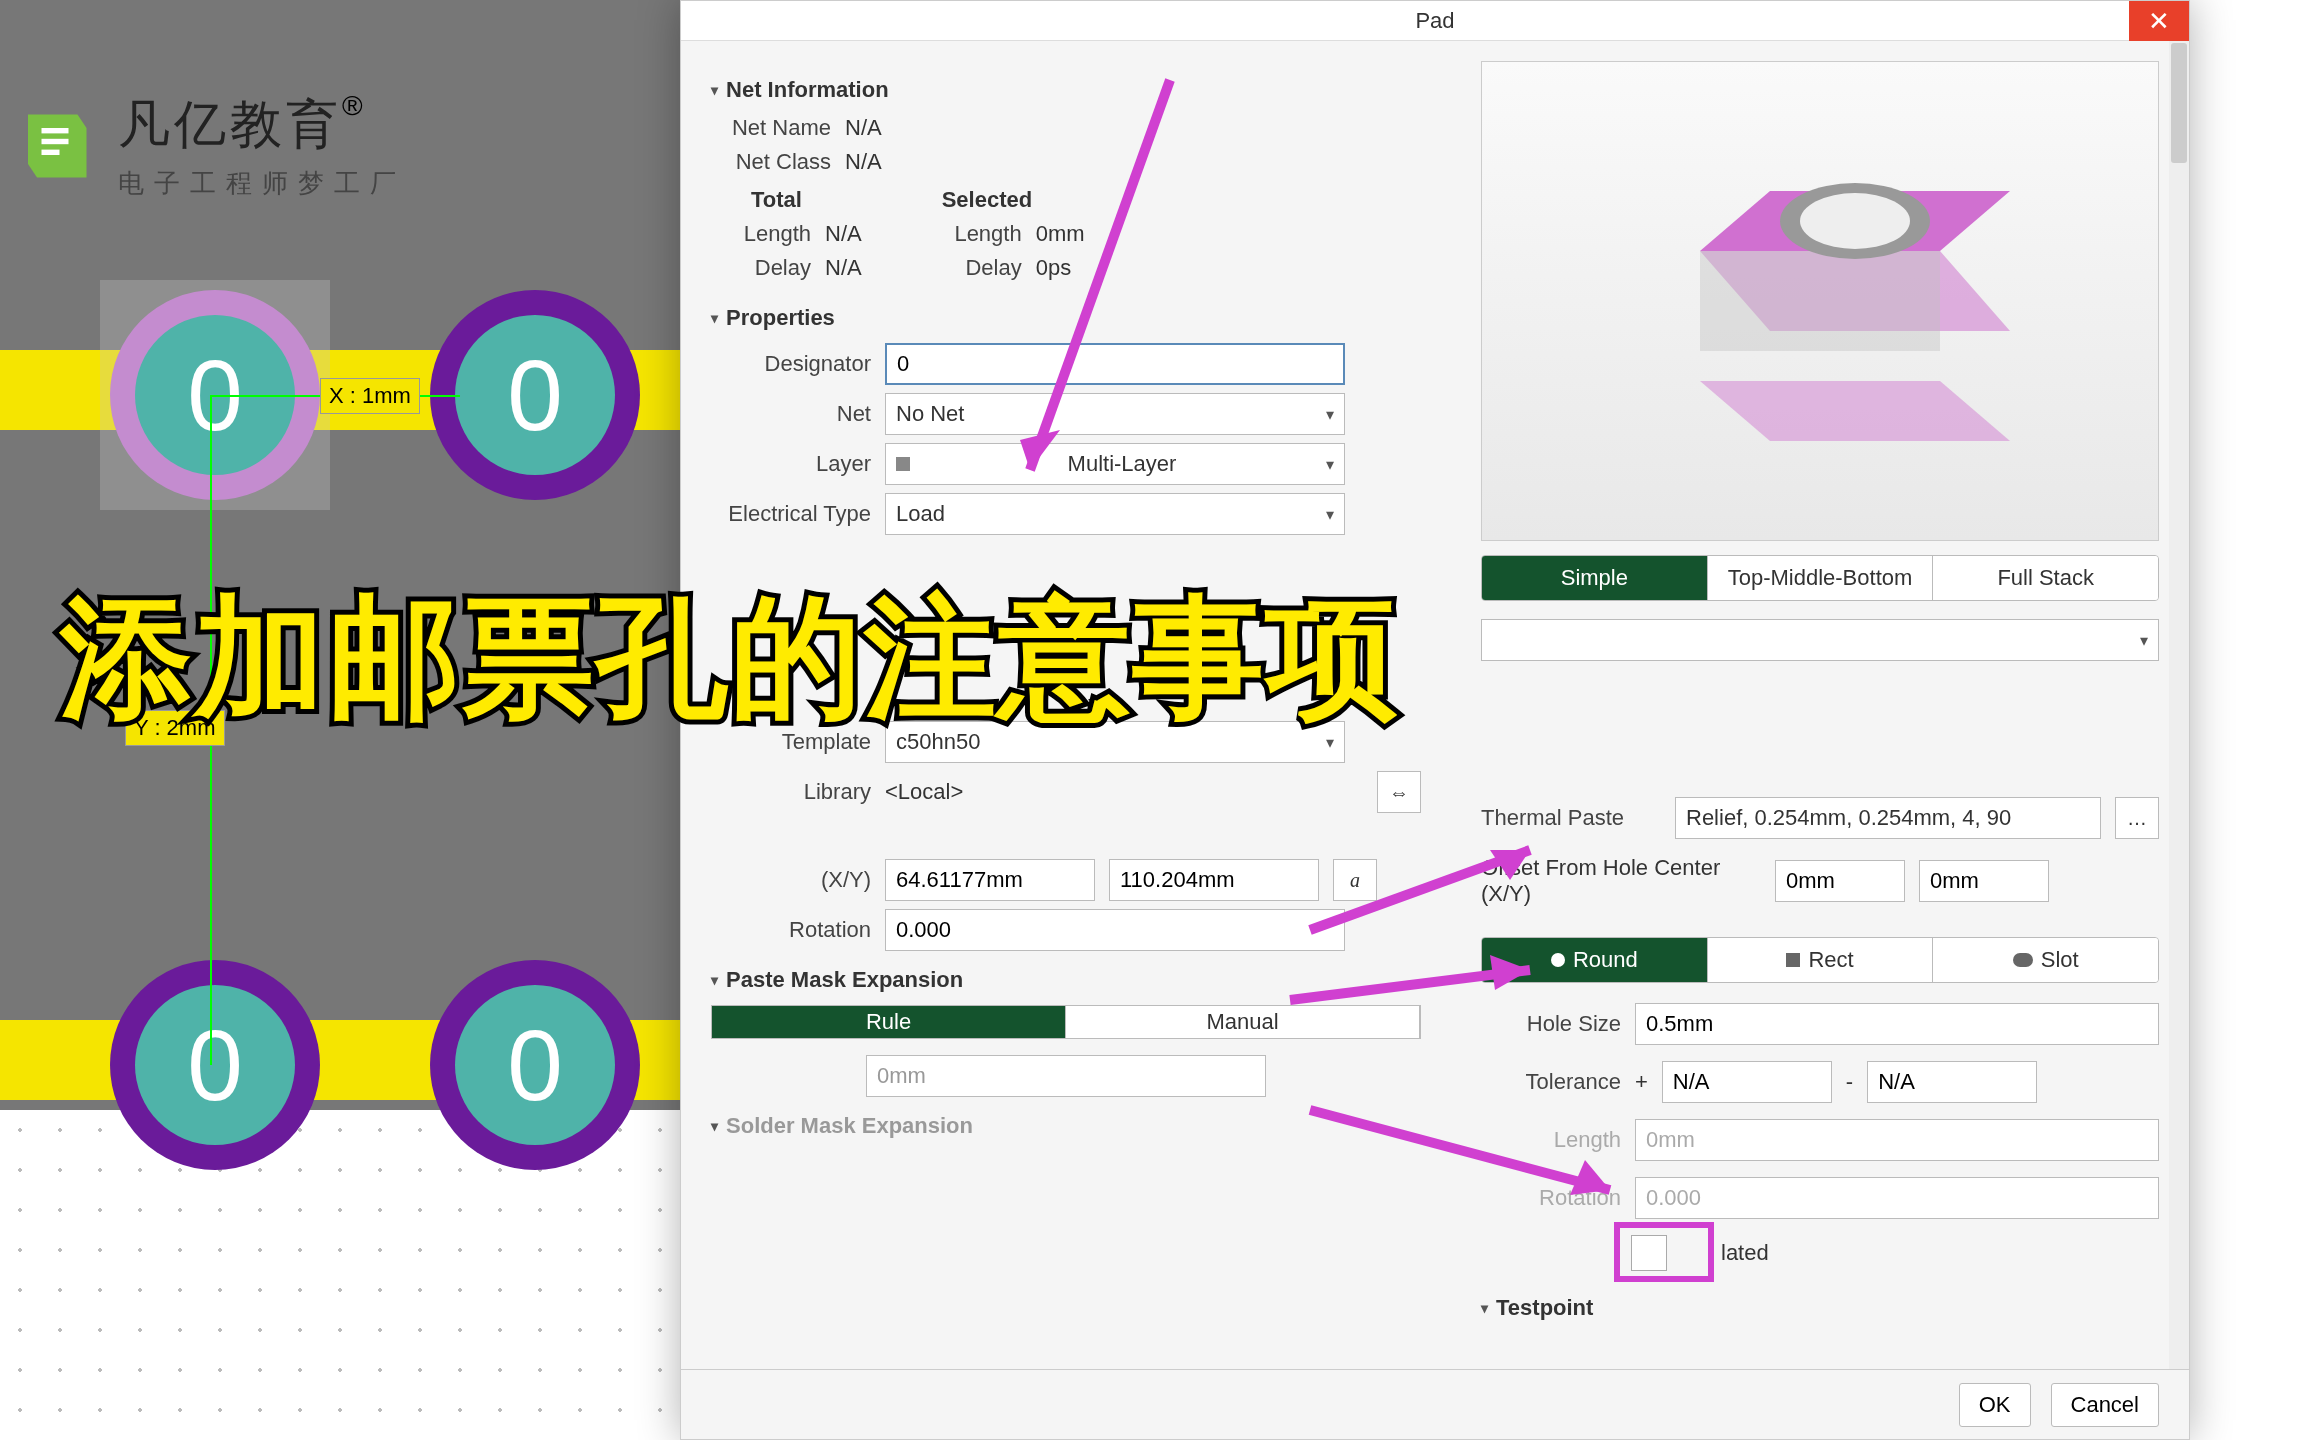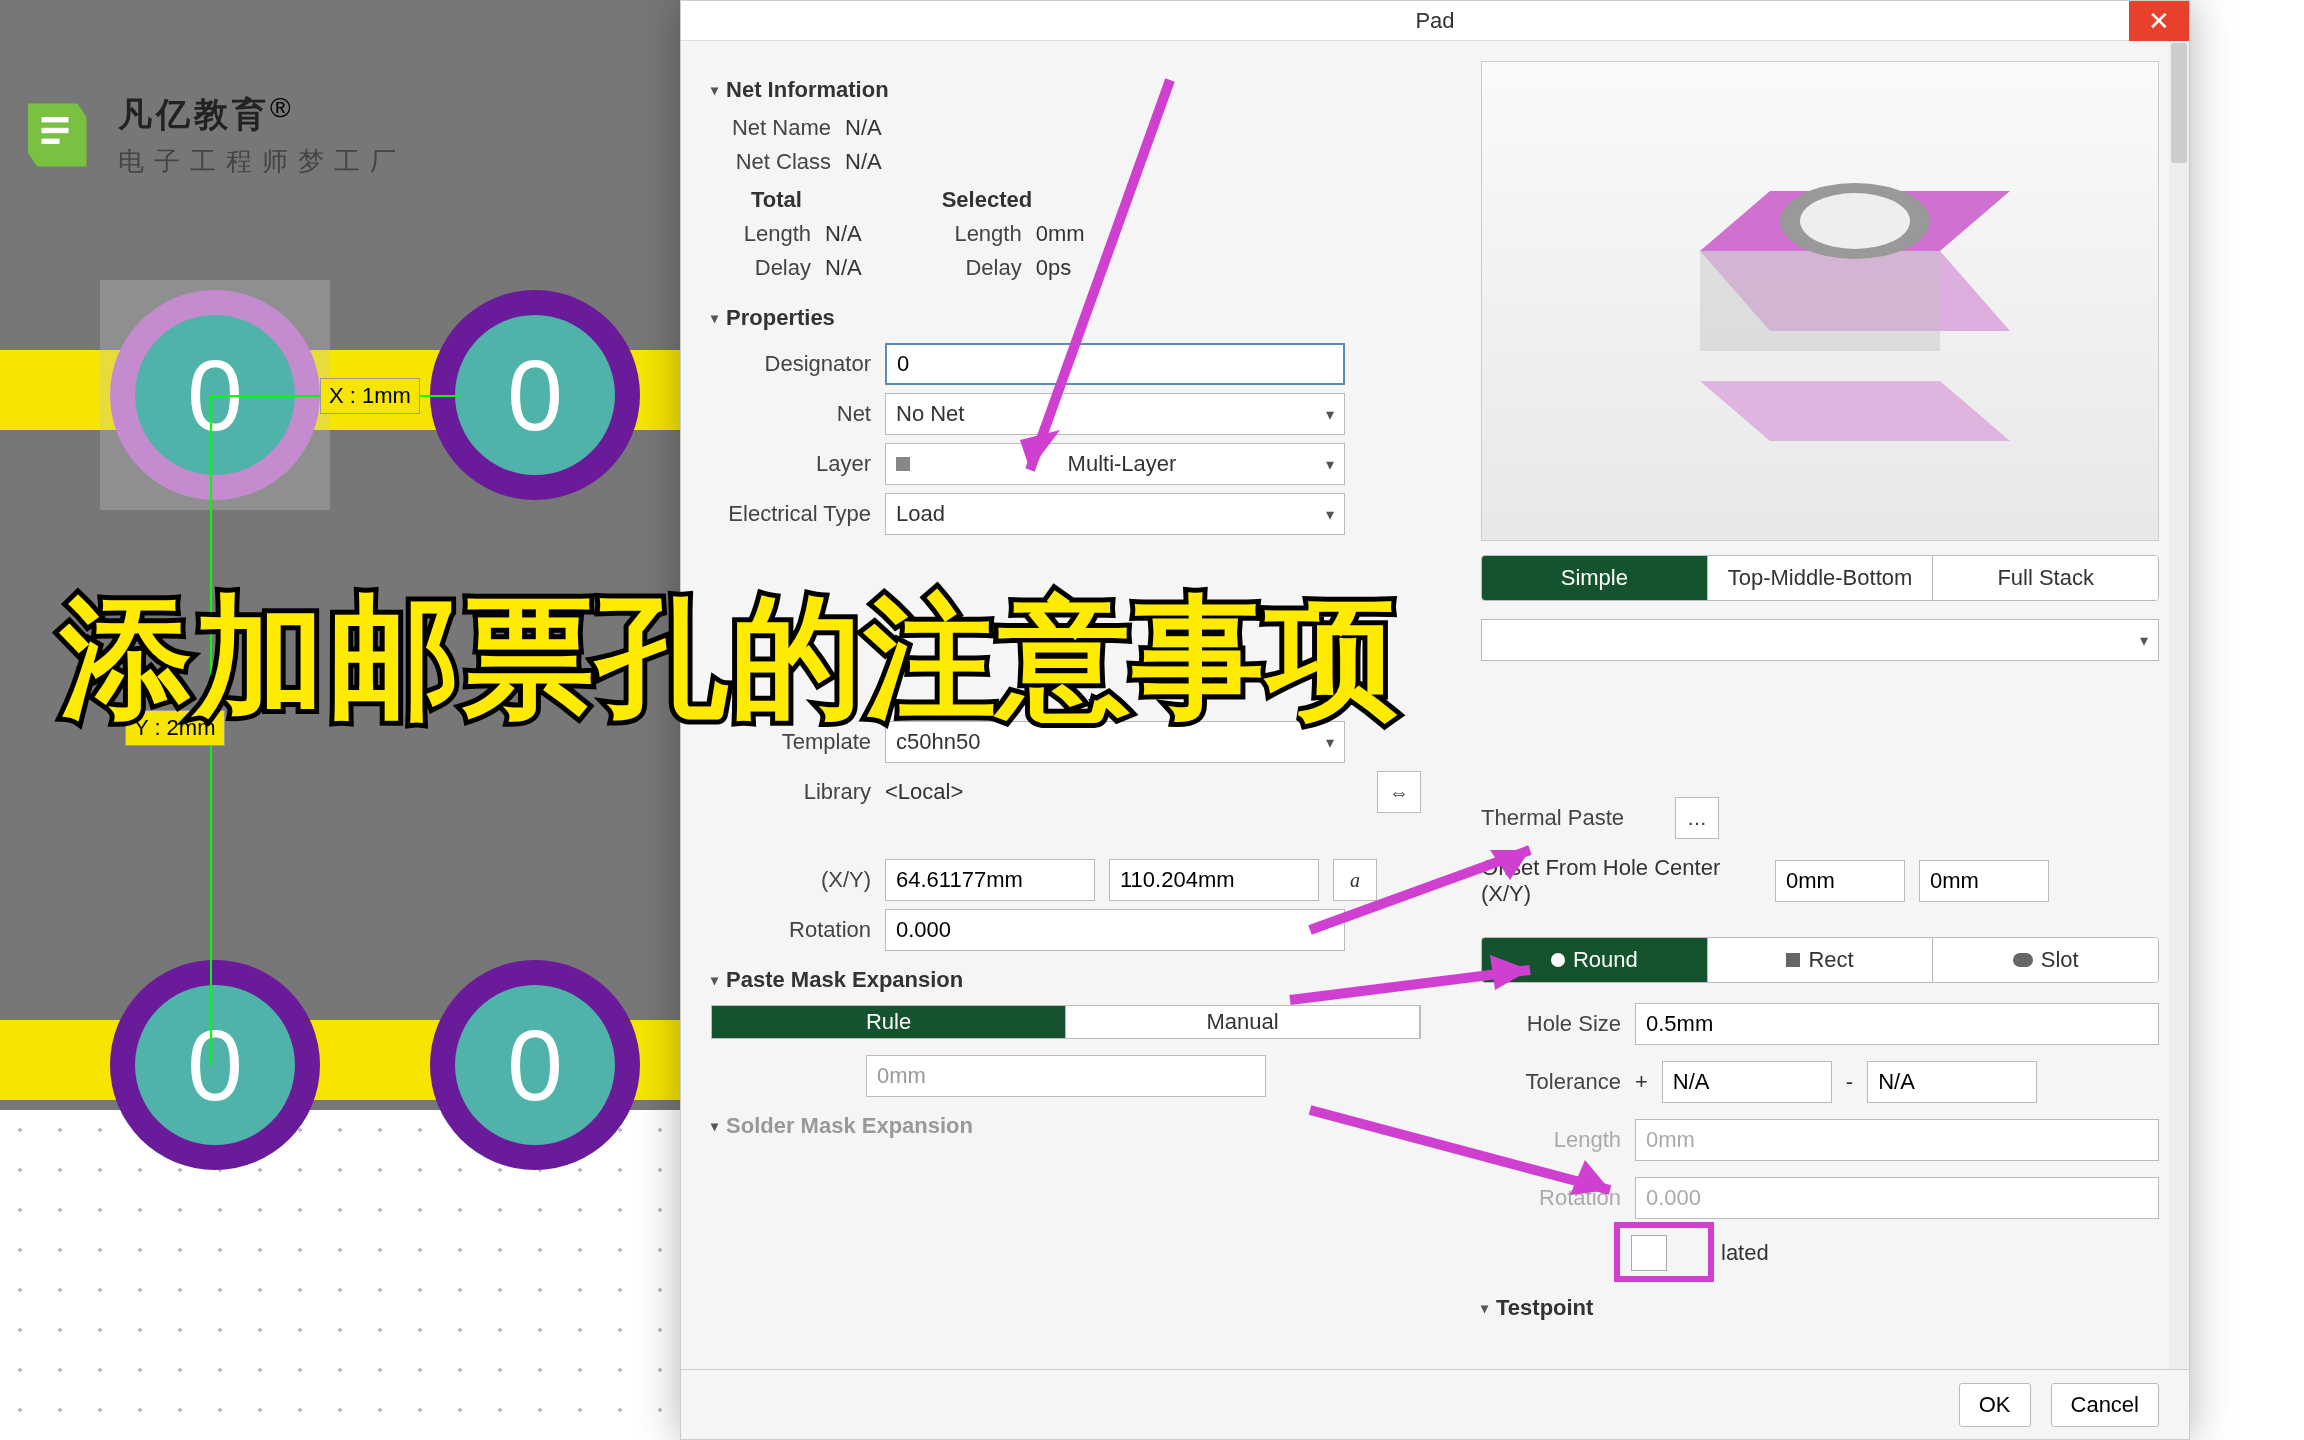--- a/index.html
+++ b/index.html
@@ -11,21 +11,21 @@
 .pad-cyan { position: absolute; border-radius: 50%; background: #4fb3a9; display: flex; align-items: center; justify-content: center; color: #fff; font-size: 100px; font-weight: 300; }
 .pad-violet { position: absolute; border-radius: 50%; background: #c48ccf; }
 .pad-purple { position: absolute; border-radius: 50%; background: #6a1b9a; }
 .ruler-h { position: absolute; height: 2px; background: #0f0; }
 .ruler-v { position: absolute; width: 2px; background: #0f0; }
 .ruler-lbl { position: absolute; background: #f5e500; font-size: 22px; padding: 4px 8px; border: 1px solid #999; }
 .dotgrid { position: absolute; left: 0; top: 1110px; width: 680px; height: 330px; background: #fff;
   background-image: radial-gradient(#bbb 2px, transparent 2px); background-size: 40px 40px; }
 .logo { position: absolute; left: 10px; top: 90px; display: flex; align-items: center; gap: 18px; }
 .logo-mark { width: 90px; height: 90px; }
-.logo-text-cn { font-size: 34px; font-weight: 700; color: #222; letter-spacing: 4px; }
+.logo-text-cn { font-size: 52px; font-weight: 400; color: #222; letter-spacing: 4px; }
 .logo-text-sub { font-size: 26px; color: #444; letter-spacing: 10px; margin-top: 6px; }
 .dialog { position: absolute; left: 680px; top: 0; width: 1510px; height: 1440px; background: #f5f5f5; border: 1px solid #ccc; box-shadow: 0 0 40px rgba(0,0,0,0.3); display: flex; flex-direction: column; }
 .dlg-title { height: 40px; background: #fff; display: flex; align-items: center; justify-content: center; position: relative; border-bottom: 1px solid #ddd; font-size: 22px; color: #333; }
 .dlg-close { position: absolute; right: 0; top: 0; width: 60px; height: 40px; background: #e8402a; color: #fff; display: flex; align-items: center; justify-content: center; font-size: 26px; cursor: pointer; }
 .dlg-body { flex: 1; display: flex; overflow: hidden; }
 .dlg-left { width: 770px; padding: 20px 30px; overflow-y: auto; font-size: 22px; color: #333; }
 .dlg-right { flex: 1; padding: 20px 30px; font-size: 22px; color: #333; display: flex; flex-direction: column; }
 .sect-hdr { display: flex; align-items: center; gap: 8px; font-weight: 600; margin: 16px 0 12px 0; font-size: 22px; }
 .sect-hdr::before { content: "▾"; font-size: 14px; color: #555; }
 .row { display: flex; align-items: center; margin: 8px 0; gap: 14px; }
@@ -225,20 +225,21 @@
         <div class="tab">Full Stack</div>
       </div>
       <div class="row" style="margin-top:18px;">
           <div class="select" style="flex:1;">
             <span></span>
           </div>
         </div>
       <div style="height:120px;"></div>
       <div class="row">
           <div class="lbl-sm" style="width:180px; text-align:left;">Thermal Paste</div>
+          <div class="input wfull" style="display:flex;align-items:center;">Relief, 0.254mm, 0.254mm, 4, 90</div>
           <div class="btn-mini">…</div>
         </div>
       <div class="row">
           <div style="width:280px;">Offset From Hole Center (X/Y)</div>
         <input class="input" style="width: 130px;" value="0mm">
         <input class="input" style="width: 130px;" value="0mm">
       </div>
       <div class="tabs" style="margin-top:22px;">
         <div class="tab active">
             <span class="hole-shape-dot" style="background:#fff;"></span>

